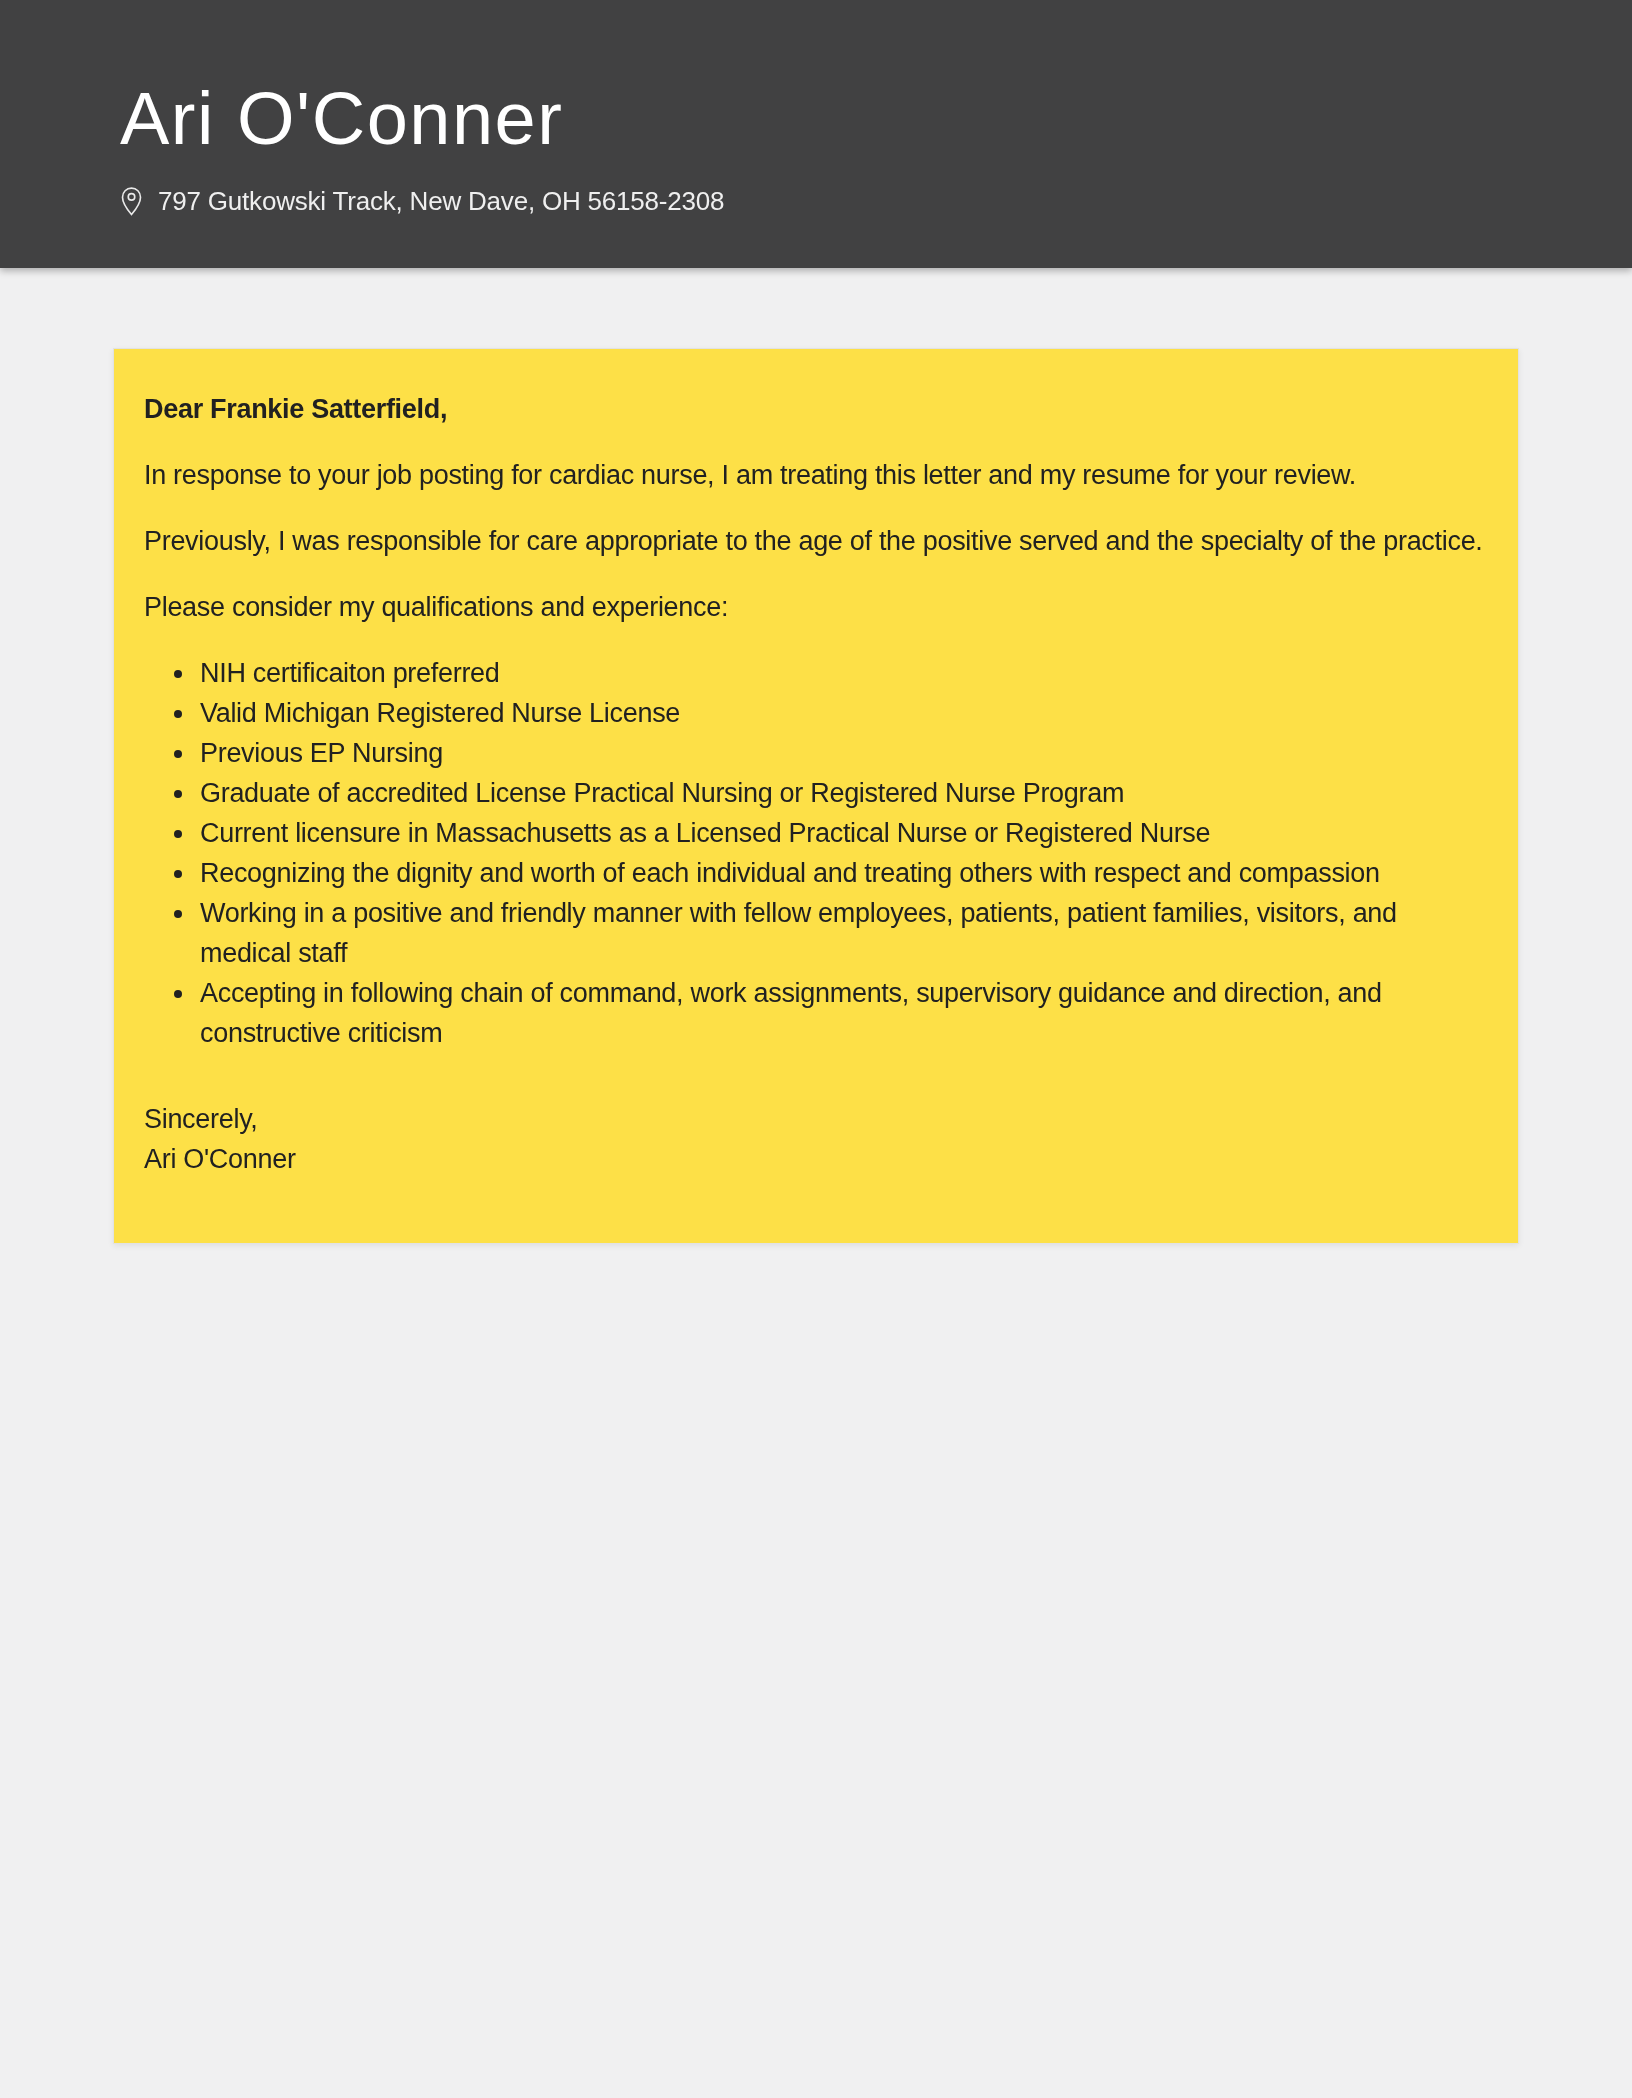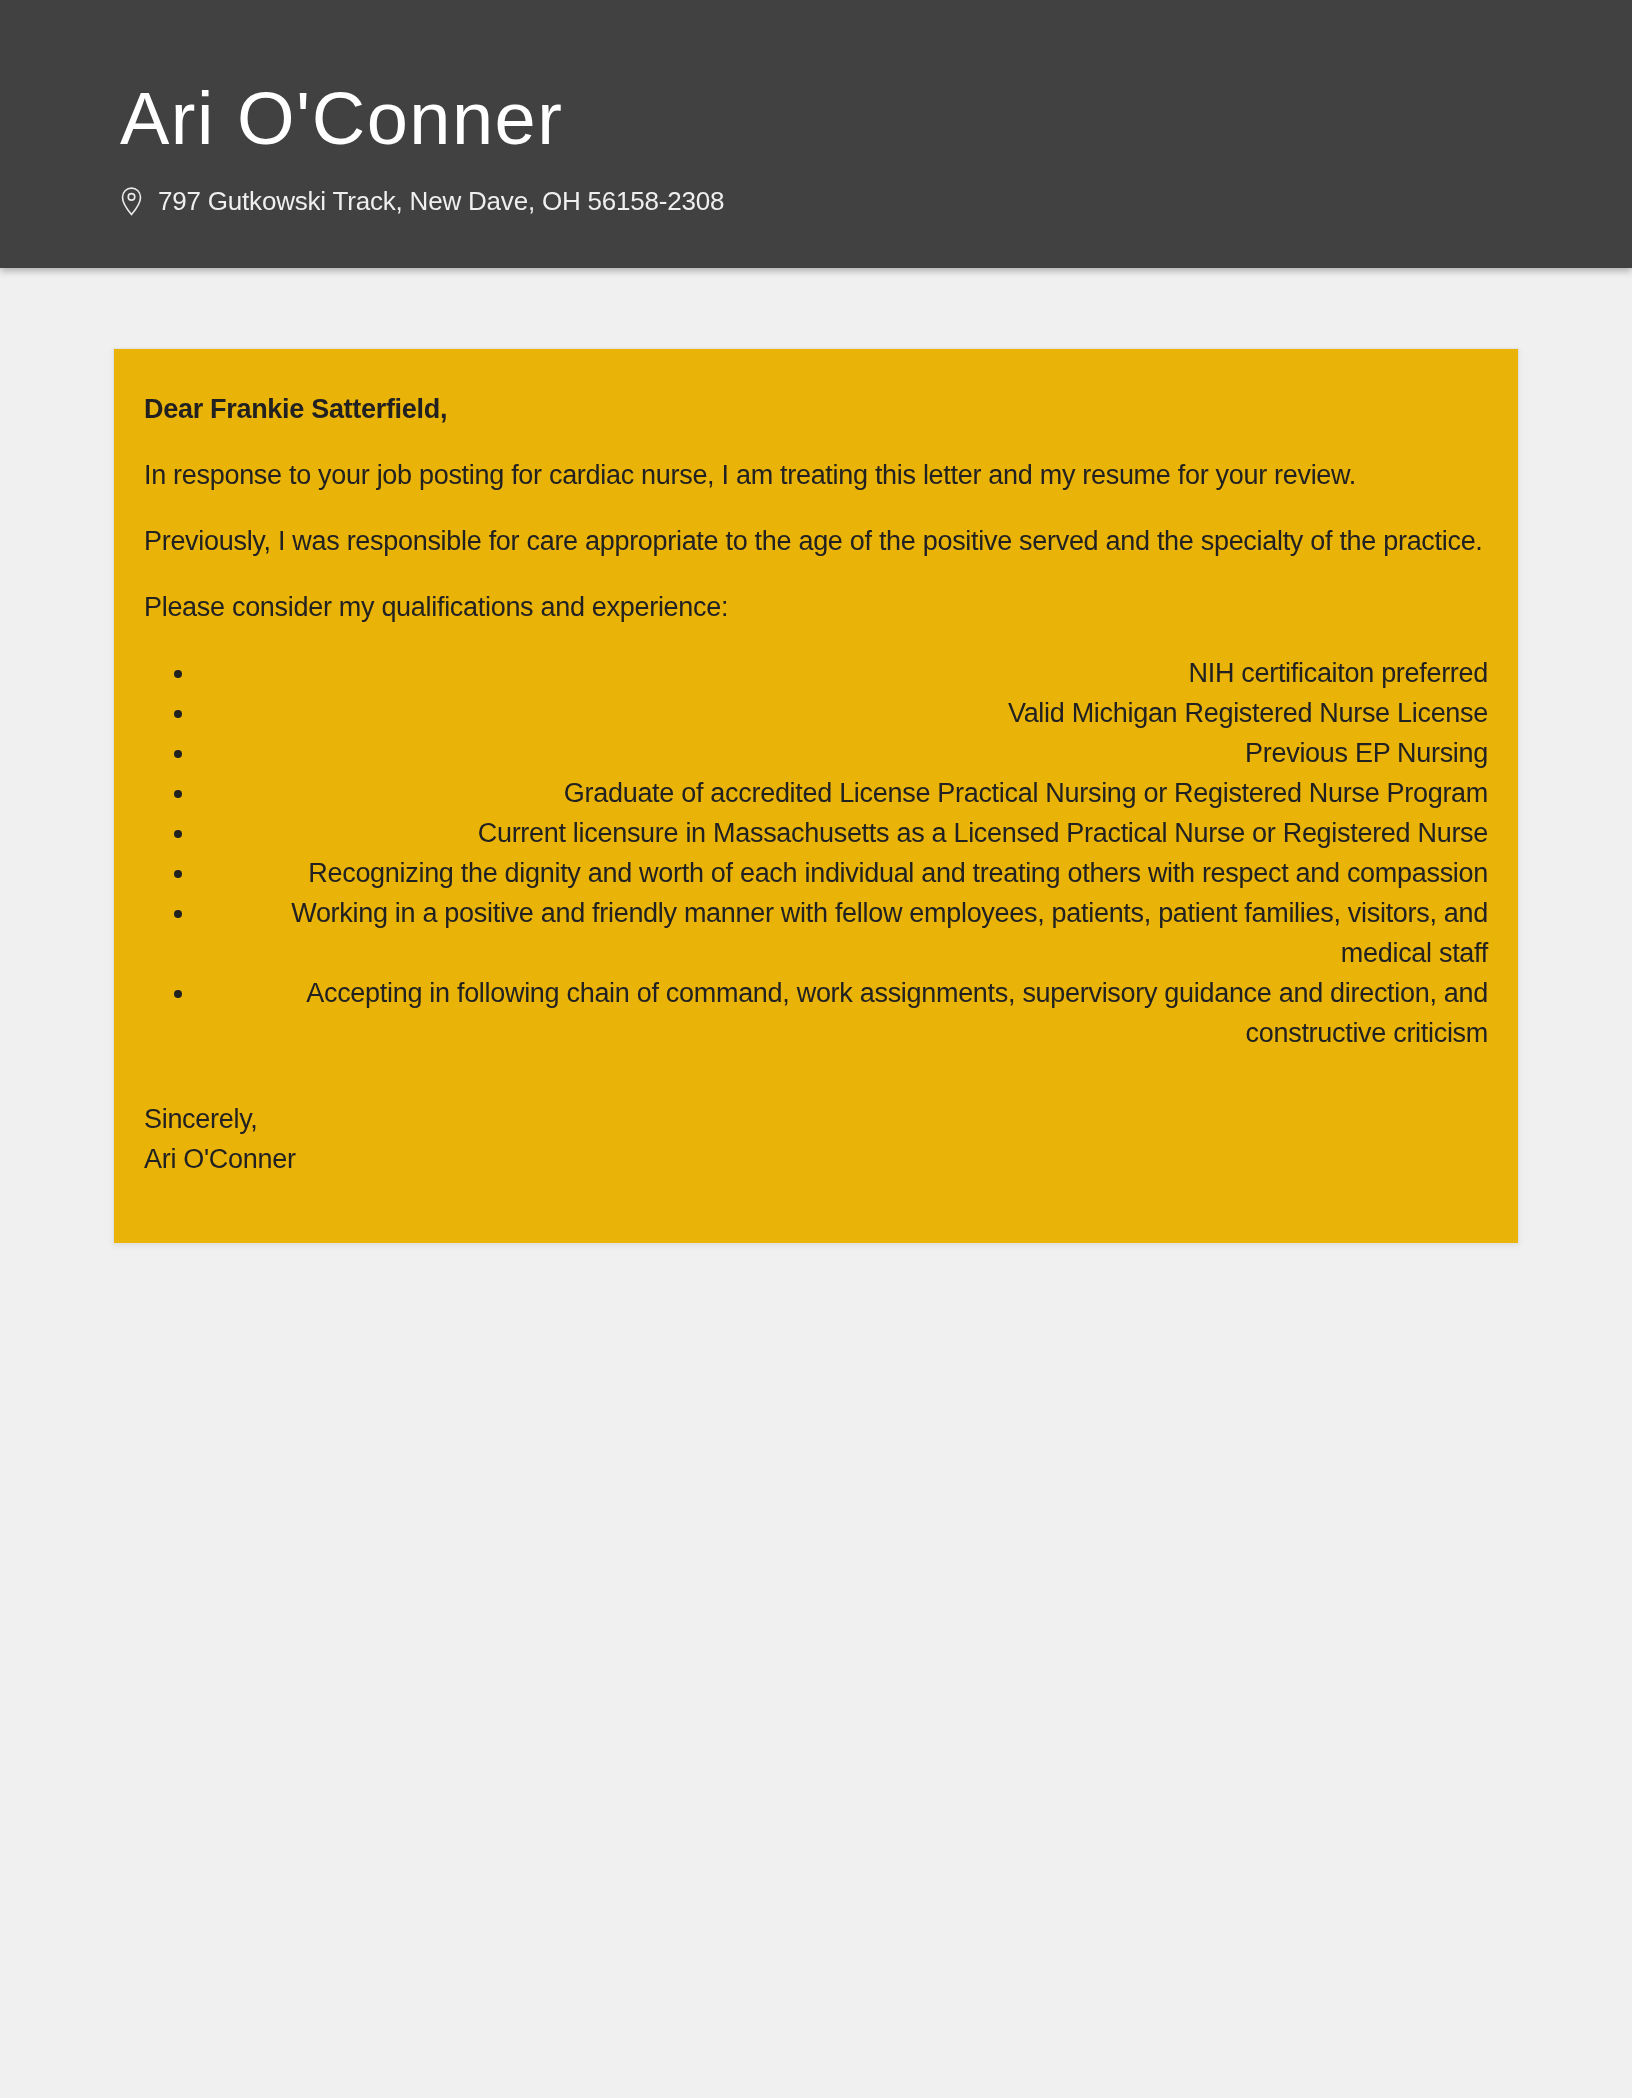--- a/index.html
+++ b/index.html
@@ -34,39 +34,38 @@
     color: #efefef;
     font-size: 26px;
     letter-spacing: -0.2px;
   }
   .pin-icon svg { display: block; }
 
   
   .letter-card {
     width: 1406px;
     margin: 80px auto 0;
-    background: #eab308;
+    background: #fde047;
     border: 1px solid #e2e2e2;
     box-shadow: 0 2px 6px rgba(0,0,0,0.07);
     padding: 40px 30px 64px;
   }
   .letter {
     color: #212121;
     font-size: 27px;
     line-height: 40px;
     letter-spacing: -0.3px;
   }
   .letter p { margin-bottom: 26px; }
   .bold { font-weight: 700; }
 
   ul.quals {
     margin: 26px 0 46px;
     padding-left: 53px;
     list-style: disc;
-    text-align: right;
   }
   ul.quals li { padding-left: 3px; }
 
   .signoff-block p { margin: 0; }
 </style>
 </head>
 <body>
 
 <header class="page-header">
   <h1 class="candidate-name">Ari O'Conner</h1>

